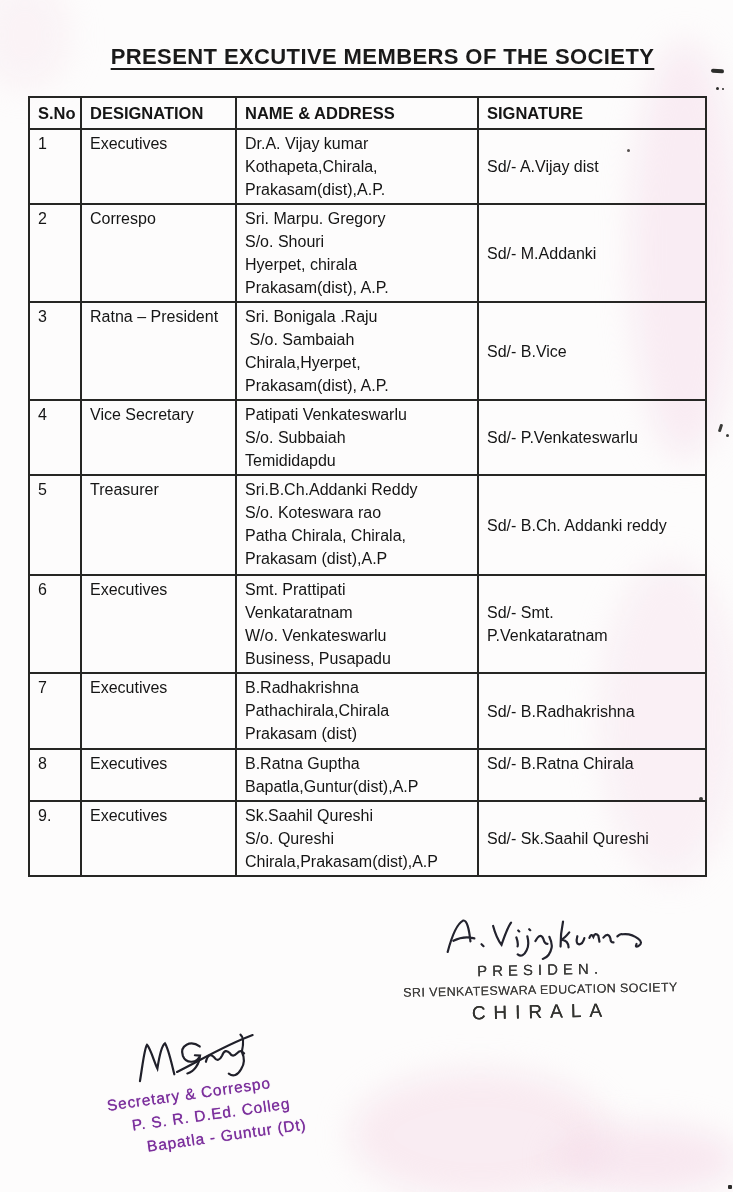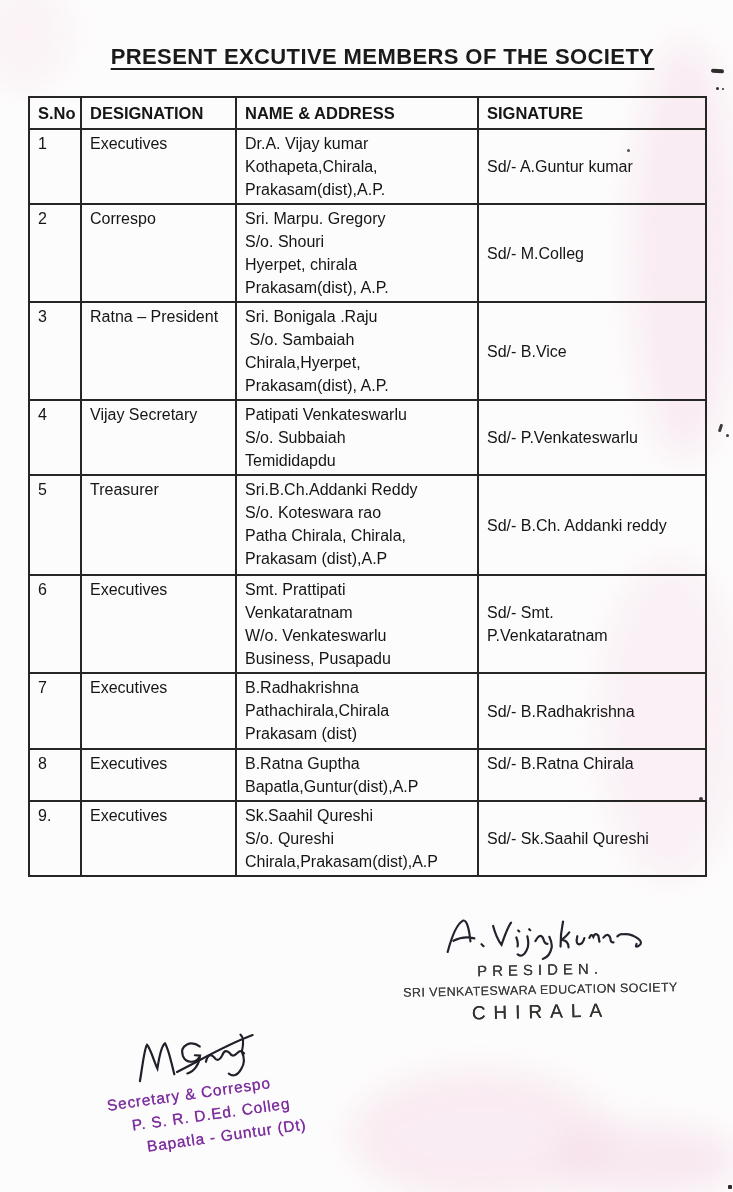--- a/index.html
+++ b/index.html
@@ -138,37 +138,37 @@
         <th>DESIGNATION</th>
         <th>NAME &amp; ADDRESS</th>
         <th>SIGNATURE</th>
       </tr>
     </thead>
     <tbody>
         <tr>
           <td class="sno">1</td>
           <td class="designation">Executives</td>
           <td class="name-address">Dr.A. Vijay kumar<br>Kothapeta,Chirala,<br>Prakasam(dist),A.P.</td>
-          <td class="signature">Sd/- A.Guntur kumar</td>
+          <td class="signature">Sd/- A.Vijay dist</td>
         </tr>
         <tr>
           <td class="sno">2</td>
           <td class="designation">Correspo</td>
           <td class="name-address">Sri. Marpu. Gregory<br>S/o. Shouri<br>Hyerpet, chirala<br>Prakasam(dist), A.P.</td>
-          <td class="signature">Sd/- M.Colleg</td>
+          <td class="signature">Sd/- M.Addanki</td>
         </tr>
         <tr>
           <td class="sno">3</td>
           <td class="designation">Ratna – President</td>
           <td class="name-address">Sri. Bonigala .Raju<br> S/o. Sambaiah<br>Chirala,Hyerpet,<br>Prakasam(dist), A.P.</td>
           <td class="signature">Sd/- B.Vice</td>
         </tr>
         <tr>
           <td class="sno">4</td>
-          <td class="designation">Vijay Secretary</td>
+          <td class="designation">Vice Secretary</td>
           <td class="name-address">Patipati Venkateswarlu<br>S/o. Subbaiah<br>Temididapdu</td>
           <td class="signature">Sd/- P.Venkateswarlu</td>
         </tr>
         <tr>
           <td class="sno">5</td>
           <td class="designation">Treasurer</td>
           <td class="name-address">Sri.B.Ch.Addanki Reddy<br>S/o. Koteswara rao<br>Patha Chirala, Chirala,<br>Prakasam (dist),A.P</td>
           <td class="signature">Sd/- B.Ch. Addanki reddy</td>
         </tr>
         <tr>

